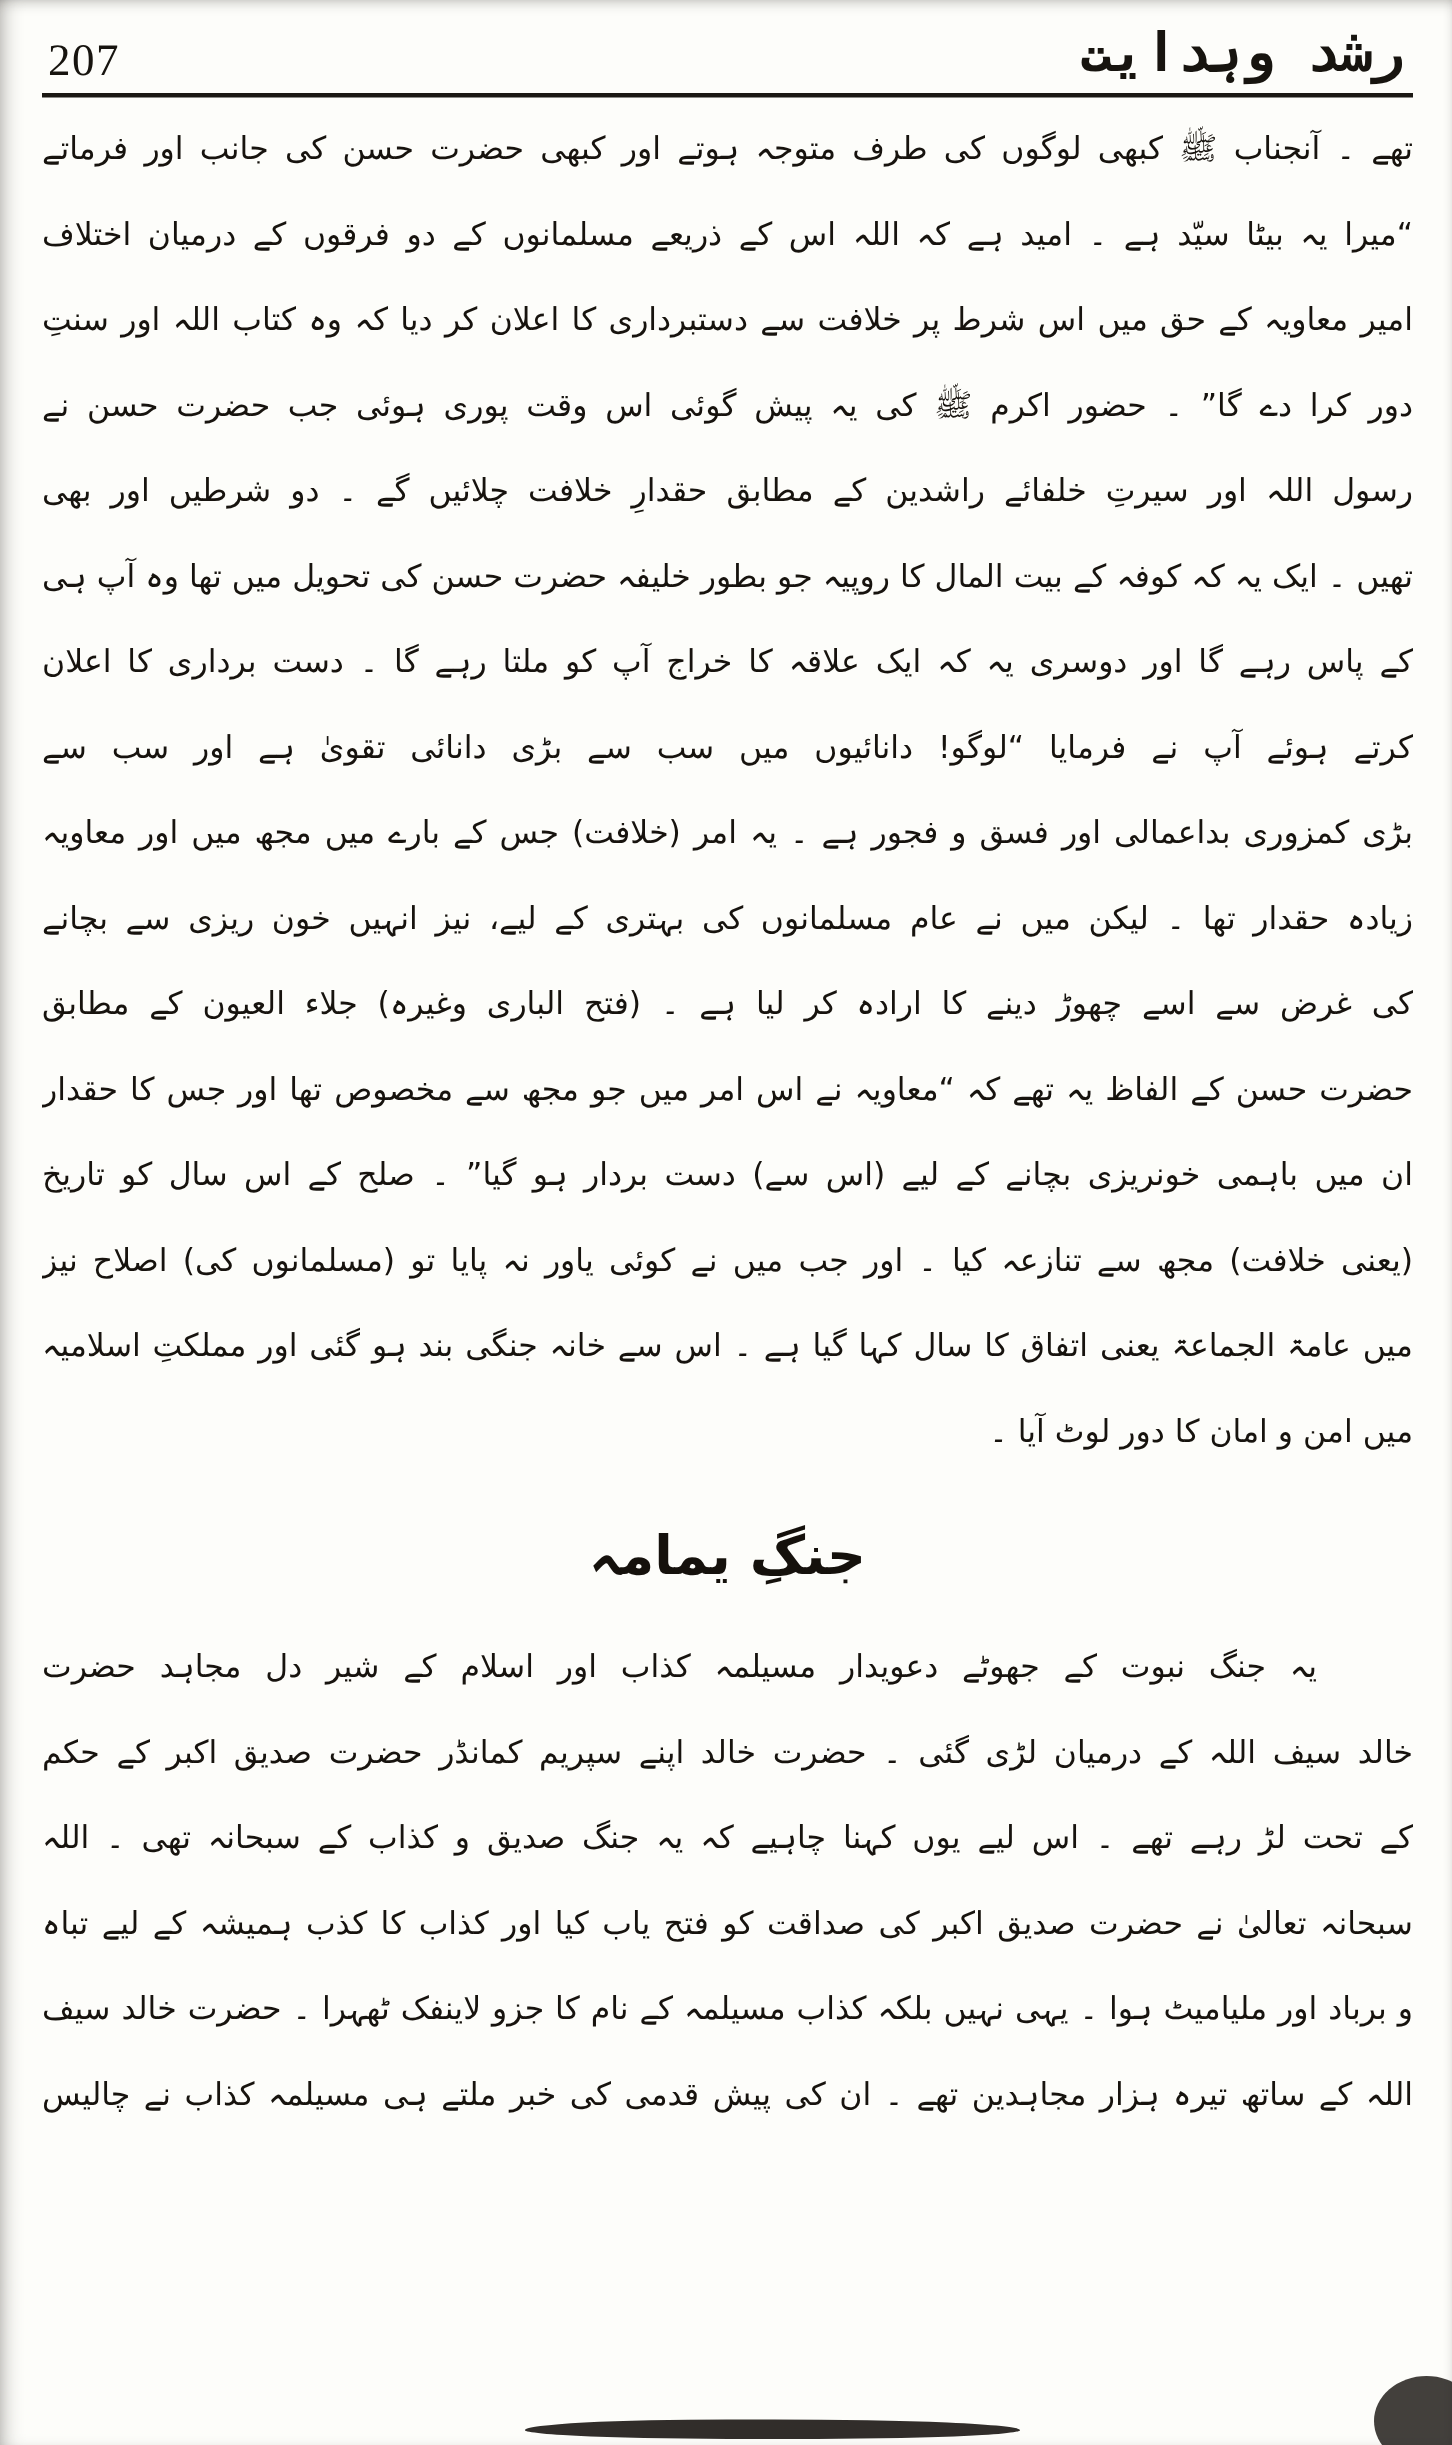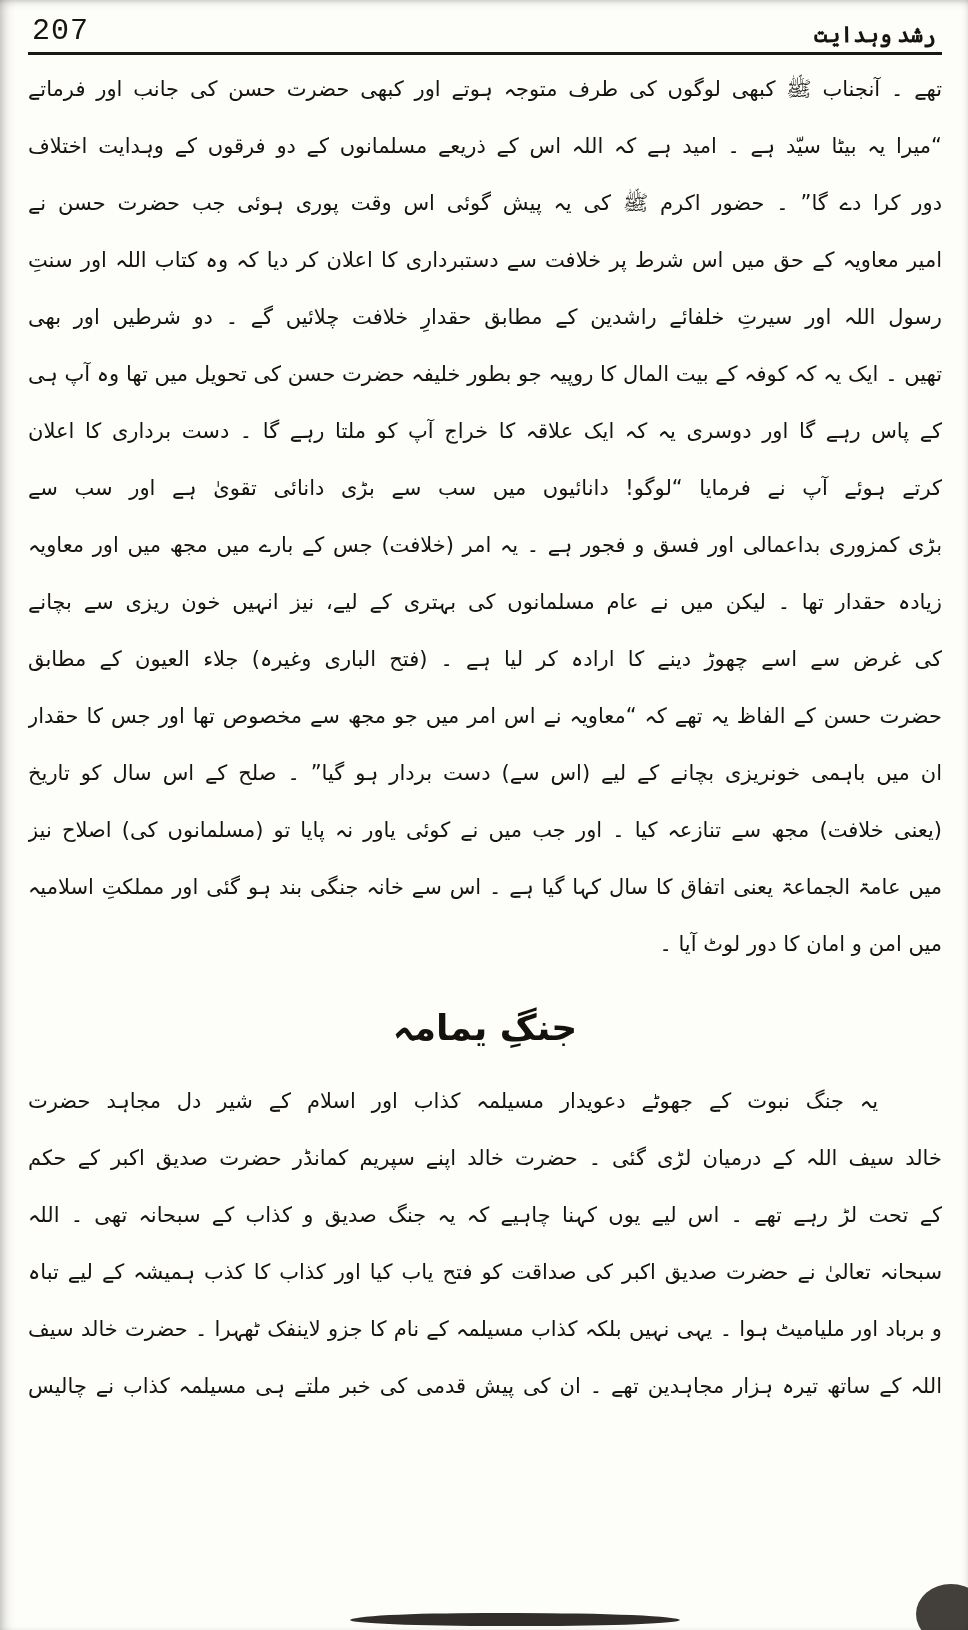--- a/index.html
+++ b/index.html
@@ -21,30 +21,30 @@
                 inset -4px 0 8px -6px rgba(40,35,30,.25);
   }
   
   .page-header {
     display: flex;
     justify-content: space-between;
     align-items: flex-end;
     padding: 6px 6px 2px 4px;
   }
   .page-number {
-    font-family: Liberation Mono, monospace;
+    font-family: Liberation Serif, serif;
     font-size: 30px;
     color: #17140f;
     letter-spacing: 1px;
   }
   .header-title {
     direction: rtl;
-    font-family: Liberation Serif, serif;
+    font-family: Liberation Mono, monospace;
     font-weight: bold;
-    font-size: 22px;
+    font-size: 36px;
     color: #17140f;
     padding-left: 8px;
   }
   .header-rule {
     border: none;
     border-top: 3px solid #1b1813;
     margin: 2px 0 0 0;
   }
   
   .body-text {
@@ -110,23 +110,23 @@
 
   <header class="page-header">
     <div class="page-number">207</div>
     <div class="header-title">رشد وہدایت</div>
   </header>
   <hr class="header-rule">
 
   <main class="body-text">
 
     <p class="line">تھے ۔ آنجناب ﷺ کبھی لوگوں کی طرف متوجہ ہوتے اور کبھی حضرت حسن کی جانب اور فرماتے</p>
-    <p class="line">“میرا یہ بیٹا سیّد ہے ۔ امید ہے کہ اللہ اس کے ذریعے مسلمانوں کے دو فرقوں کے وہدایت اختلاف</p>
+    <p class="line">“میرا یہ بیٹا سیّد ہے ۔ امید ہے کہ اللہ اس کے ذریعے مسلمانوں کے دو فرقوں کے درمیان اختلاف</p>
+    <p class="line">امیر معاویہ کے حق میں اس شرط پر خلافت سے دستبرداری کا اعلان کر دیا کہ وہ کتاب اللہ اور سنتِ</p>
     <p class="line">دور کرا دے گا” ۔ حضور اکرم ﷺ کی یہ پیش گوئی اس وقت پوری ہوئی جب حضرت حسن نے</p>
-    <p class="line">امیر معاویہ کے حق میں اس شرط پر خلافت سے دستبرداری کا اعلان کر دیا کہ وہ کتاب اللہ اور سنتِ</p>
     <p class="line">رسول اللہ اور سیرتِ خلفائے راشدین کے مطابق حقدارِ خلافت چلائیں گے ۔ دو شرطیں اور بھی</p>
     <p class="line">تھیں ۔ ایک یہ کہ کوفہ کے بیت المال کا روپیہ جو بطور خلیفہ حضرت حسن کی تحویل میں تھا وہ آپ ہی</p>
     <p class="line">کے پاس رہے گا اور دوسری یہ کہ ایک علاقہ کا خراج آپ کو ملتا رہے گا ۔ دست برداری کا اعلان</p>
     <p class="line">کرتے ہوئے آپ نے فرمایا “لوگو! دانائیوں میں سب سے بڑی دانائی تقویٰ ہے اور سب سے</p>
     <p class="line">بڑی کمزوری بداعمالی اور فسق و فجور ہے ۔ یہ امر (خلافت) جس کے بارے میں مجھ میں اور معاویہ</p>
     <p class="line">زیادہ حقدار تھا ۔ لیکن میں نے عام مسلمانوں کی بہتری کے لیے، نیز انہیں خون ریزی سے بچانے</p>
     <p class="line">کی غرض سے اسے چھوڑ دینے کا ارادہ کر لیا ہے ۔ (فتح الباری وغیرہ) جلاء العیون کے مطابق</p>
     <p class="line">حضرت حسن کے الفاظ یہ تھے کہ “معاویہ نے اس امر میں جو مجھ سے مخصوص تھا اور جس کا حقدار تھا</p>
     <p class="line">ان میں باہمی خونریزی بچانے کے لیے (اس سے) دست بردار ہو گیا” ۔ صلح کے اس سال کو تاریخ</p>
     <p class="line">(یعنی خلافت) مجھ سے تنازعہ کیا ۔ اور جب میں نے کوئی یاور نہ پایا تو (مسلمانوں کی) اصلاح نیز</p>

